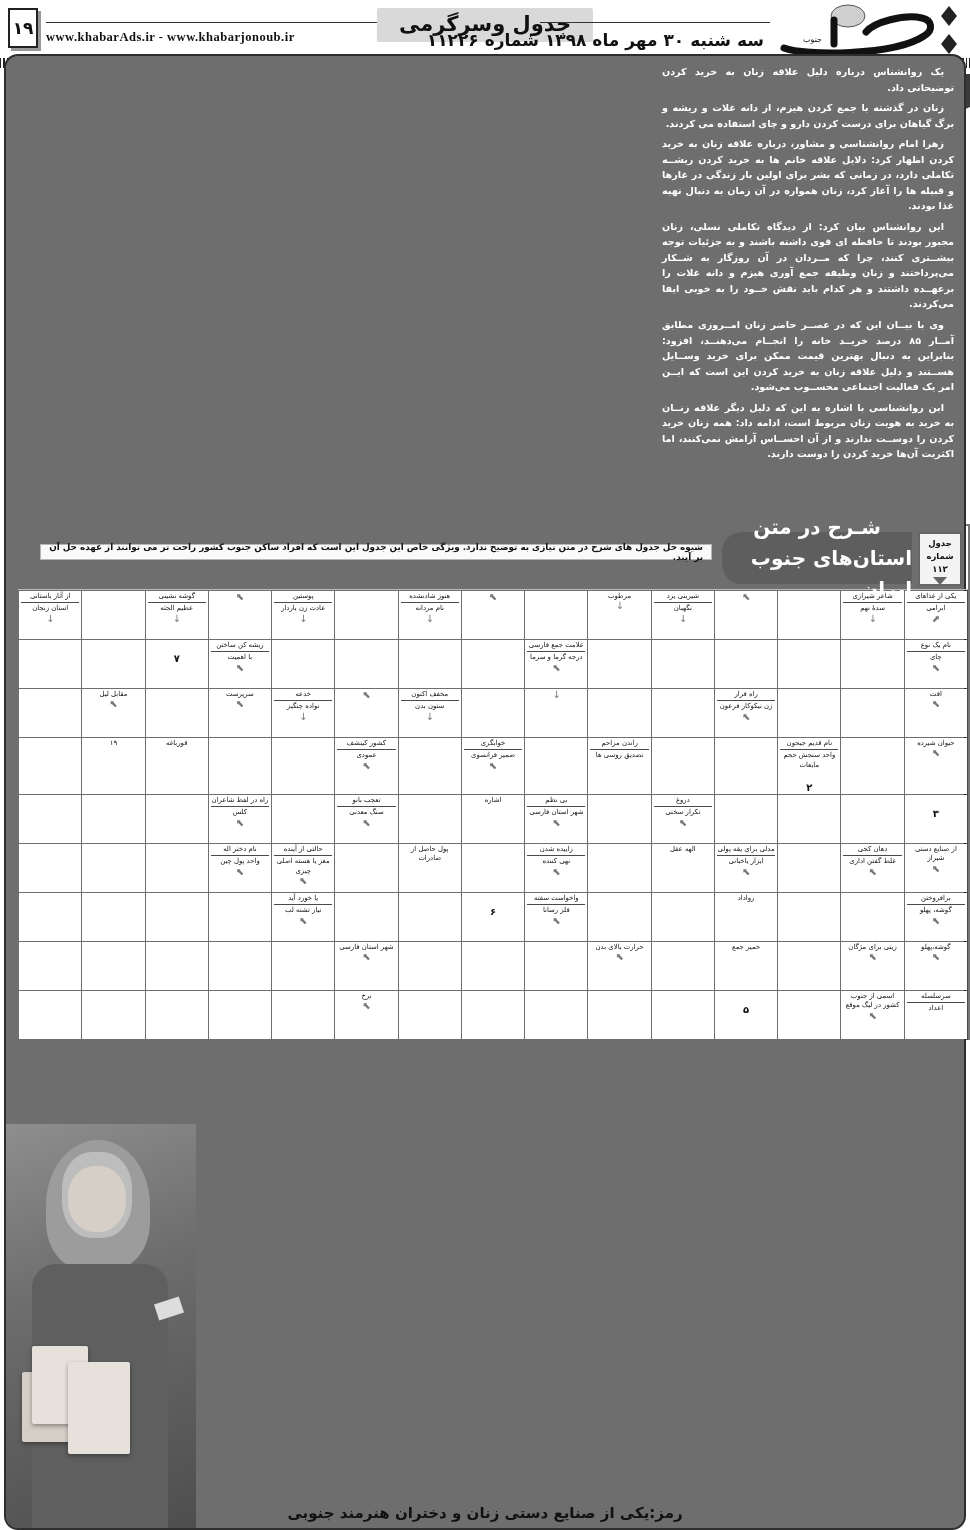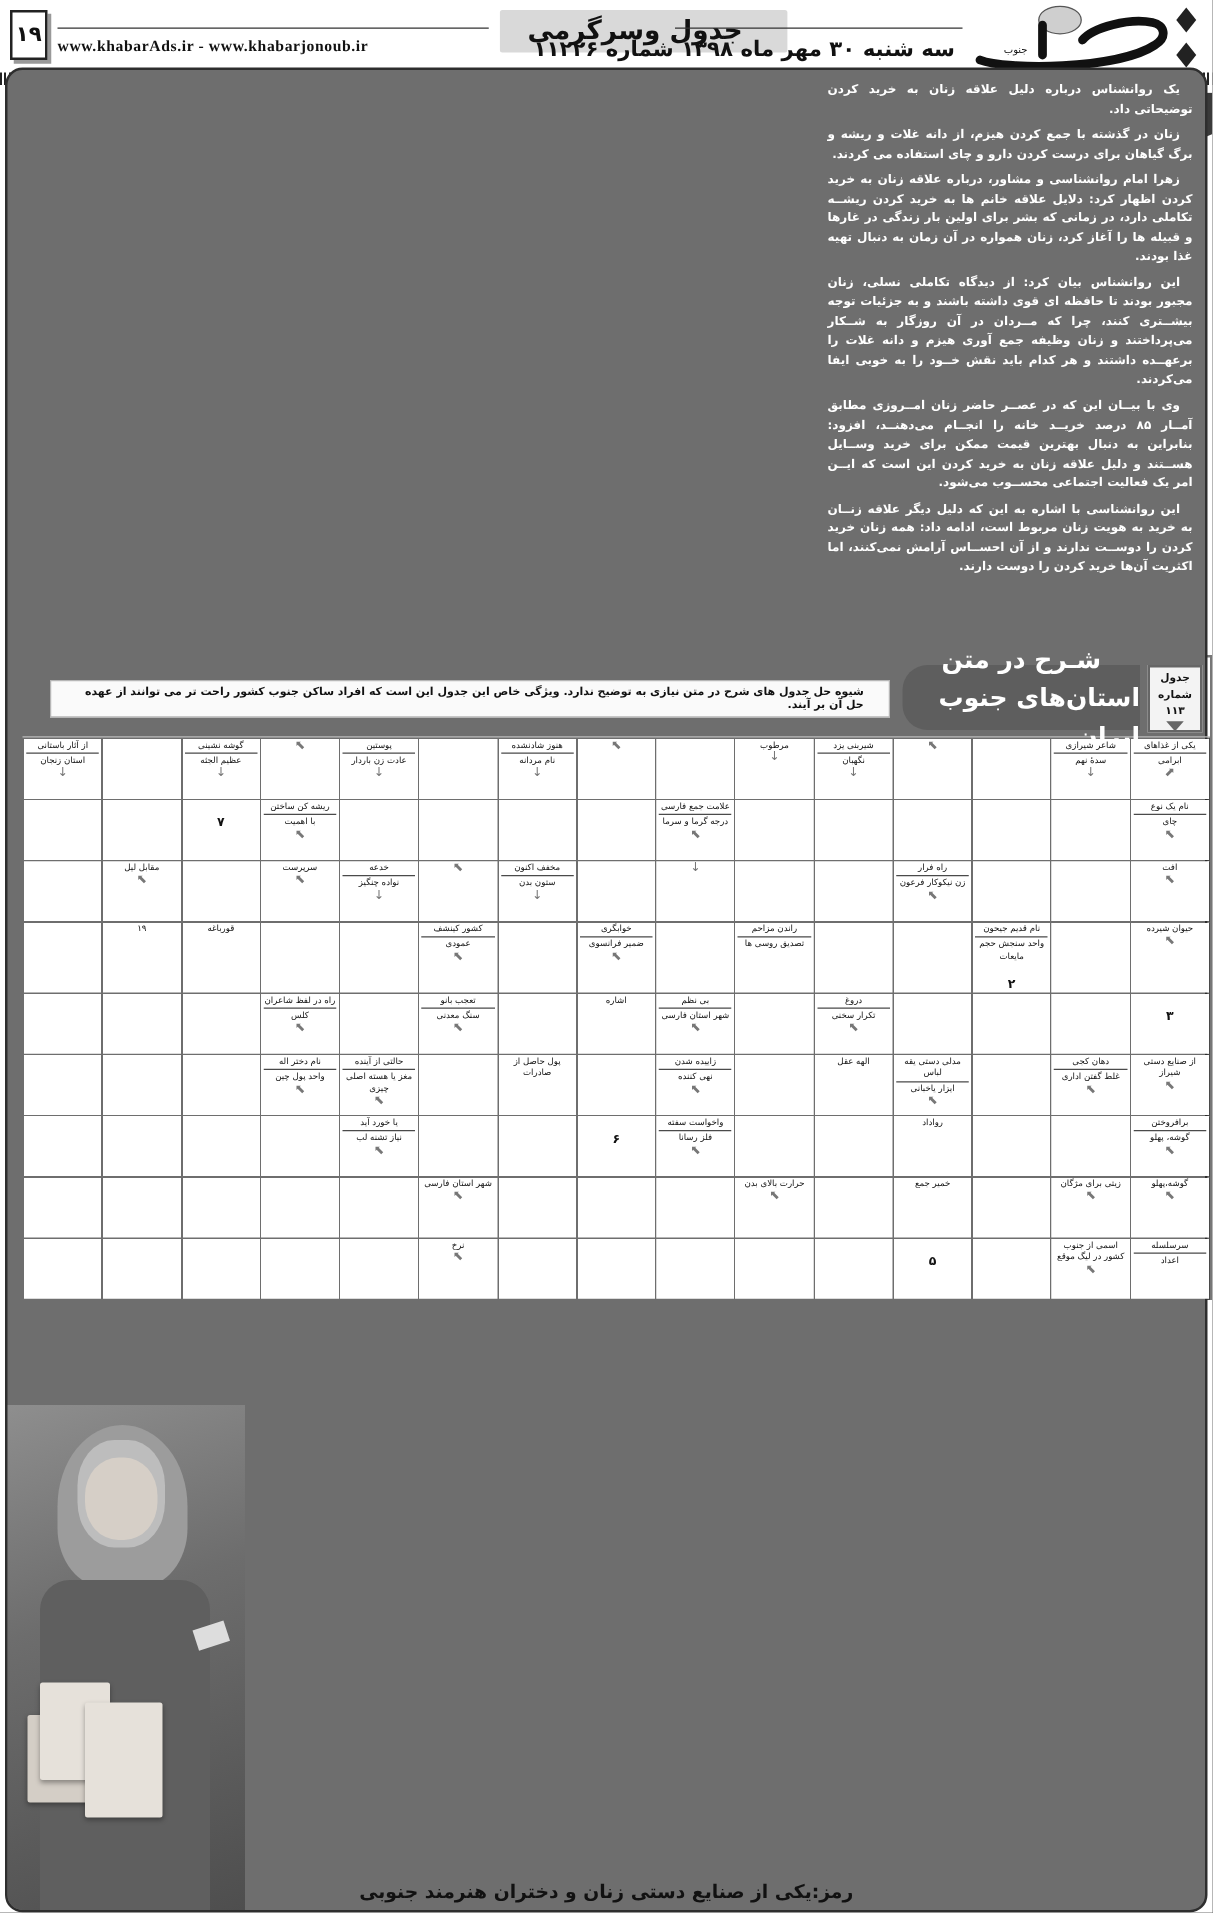--- a/index.html
+++ b/index.html
@@ -26,24 +26,23 @@
   .mast-urls {
     position:absolute; left:46px; top:30px;
     font-family:"Liberation Serif",serif;
     font-size:12.5px; font-weight:bold; letter-spacing:.5px; color:#111;
     direction:ltr;
   }
   .mast-rule-left { position:absolute; left:46px; top:22px; width:345px; height:1px; background:#333; }
   .mast-rule-right { position:absolute; right:200px; top:22px; width:230px; height:1px; background:#333; }
   .mast-title {
     position:absolute; left:50%; transform:translateX(-50%); top:8px;
-    background:#d9d9d9; padding:4px 36px 6px 22px;
+    background:#d9d9d9; padding:4px 22px 6px 22px;
     font-size:21px; font-weight:bold; color:#111;
     border-radius:2px;
-    margin-left:30px;
   }
   .mast-date {
     position:absolute; right:206px; top:30px;
     font-size:17px; font-weight:bold; color:#111;
   }
   .logo {
     position:absolute; right:6px; top:2px; width:190px; height:56px;
   }
   .mast-strip {
     position:absolute; left:0; top:58px; width:970px; height:10px;
@@ -289,23 +288,23 @@
     font-weight:bold; line-height:1.5; padding-top:3px; color:#111;
   }
   .cw-badge .tri { width:0;height:0;margin:2px auto 0 auto;border-left:7px solid transparent;border-right:7px solid transparent;border-top:8px solid #666; }
   .cw-title {
     position:absolute; right:56px; top:6px; width:190px; height:52px;
     background:#5e5e5e; color:#fff; border-radius:20px 0 0 20px;
     display:flex; flex-direction:column; align-items:center; justify-content:center;
     font-size:20px; font-weight:bold; line-height:1.55;
   }
   .cw-note {
-    position:absolute; right:256px; left:22px; top:18px; height:30px;
+    position:absolute; right:256px; left:22px; top:18px; height:16px;
     border:1px solid #b6b6b6; background:#fafafa; display:flex; align-items:center; justify-content:center;
-    font-size:8.8px; font-weight:bold; color:#111; padding:0 20px;
+    font-size:8.8px; font-weight:bold; color:#111; padding:0 8px;
   }
   .cw-grid { border-collapse:collapse; margin:0 auto; }
   .cw-grid td {
     width:63.5px; height:49px; border:1px solid #4a4a4a; vertical-align:top;
     padding:1px 2px; background:#fff; position:relative;
   }
   .cw-grid td .clue { font-size:6.9px; line-height:1.35; color:#111; text-align:center; }
   .cw-grid td .clue.b { border-bottom:1px solid #4a4a4a; padding-bottom:1px; margin-bottom:1px; }
   .cw-grid td .num { font-size:10px; font-weight:bold; color:#111; text-align:center; padding-top:12px; }
   .ar { display:inline-block; color:#777; font-size:10px; line-height:1; }
@@ -1896,21 +1895,21 @@
             </td>
             <td>
               <div class="clue b">دهان کجی</div>
               <div class="clue">غلط گفتن اداری</div>
               <div class="ar-row">
                 <span class="ar">⬉</span>
               </div>
             </td>
             <td></td>
             <td>
-              <div class="clue b">مدلی دستی یقه لباس</div>
+              <div class="clue b">مدلی برای یقه پولی</div>
               <div class="clue">ایزار یاخبانی</div>
               <div class="ar-row">
                 <span class="ar">⬉</span>
               </div>
             </td>
             <td>
               <div class="clue">الهه عقل</div>
             </td>
             <td></td>
             <td>

